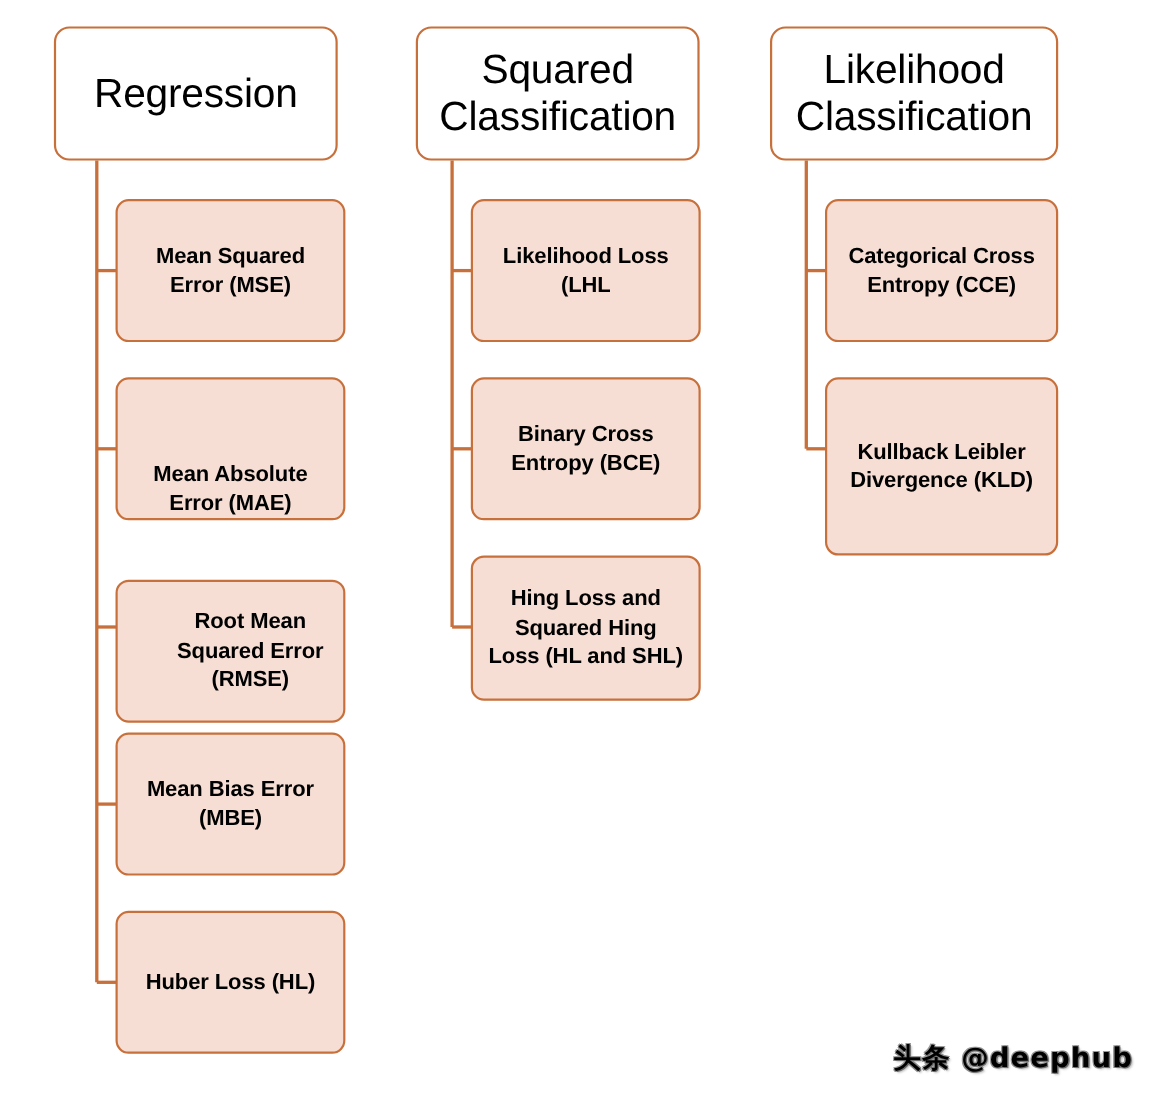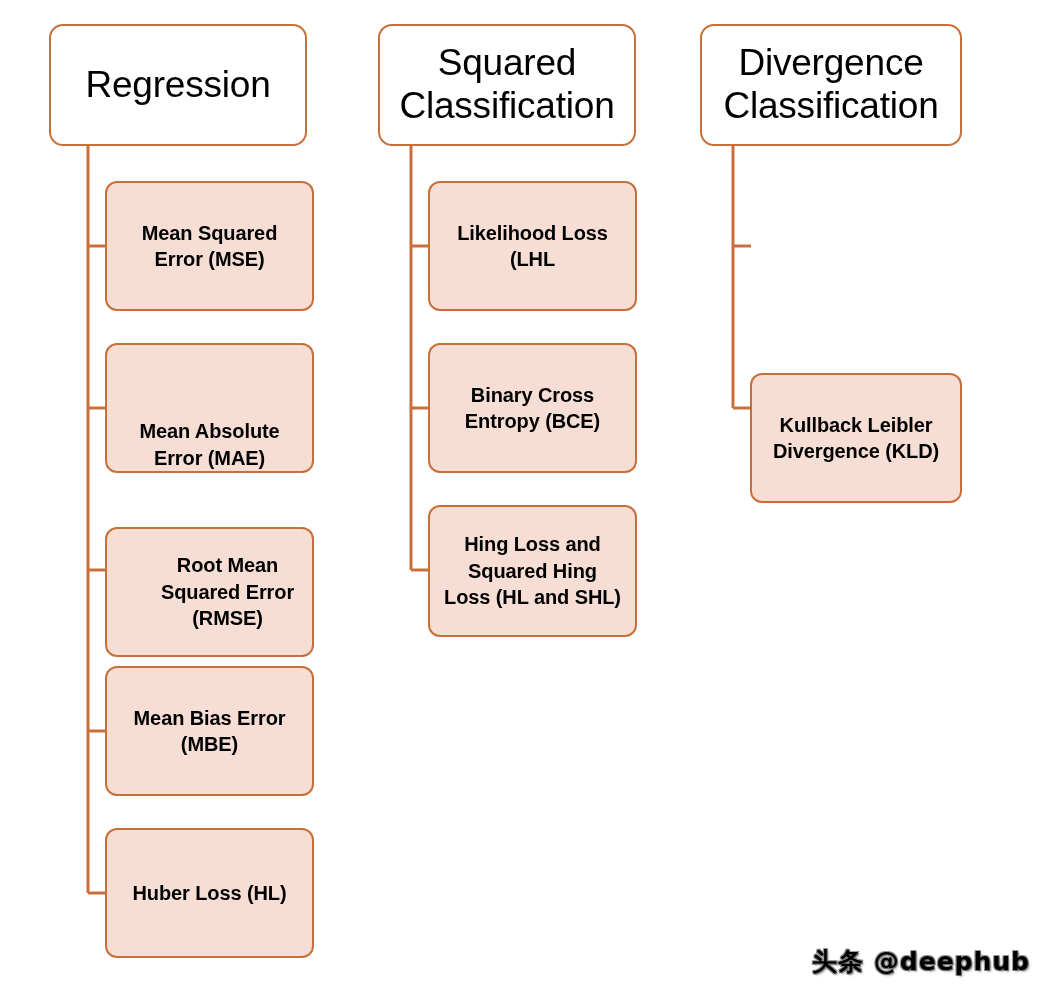--- a/index.html
+++ b/index.html
@@ -167,25 +167,29 @@
 Entropy (BCE)</span>
   </div>
 
   <div class="node leaf" style="left:428px; top:505px; width:209px; height:132px;">
     <span class="node-label">Hing Loss and
 Squared Hing
 Loss (HL and SHL)</span>
   </div>
 
   <div class="node root" style="left:700px; top:24px; width:262px; height:122px;">
-    <span class="node-label">Divergence
+    <span class="node-label">Likelihood
 Classification</span>
   </div>
 
+  <div class="node leaf" style="left:750px; top:181px; width:212px; height:130px;">
+    <span class="node-label">Categorical Cross
+Entropy (CCE)</span>
+  </div>
 
-  <div class="node leaf" style="left:750px; top:343px; width:212px; height:130px;margin-top:30px;">
+  <div class="node leaf" style="left:750px; top:343px; width:212px; height:162px;">
     <span class="node-label">Kullback Leibler
 Divergence (KLD)</span>
   </div>
 
   <div id="watermark">头条 @deephub</div>
 
 </div>
 
 </body></html>

